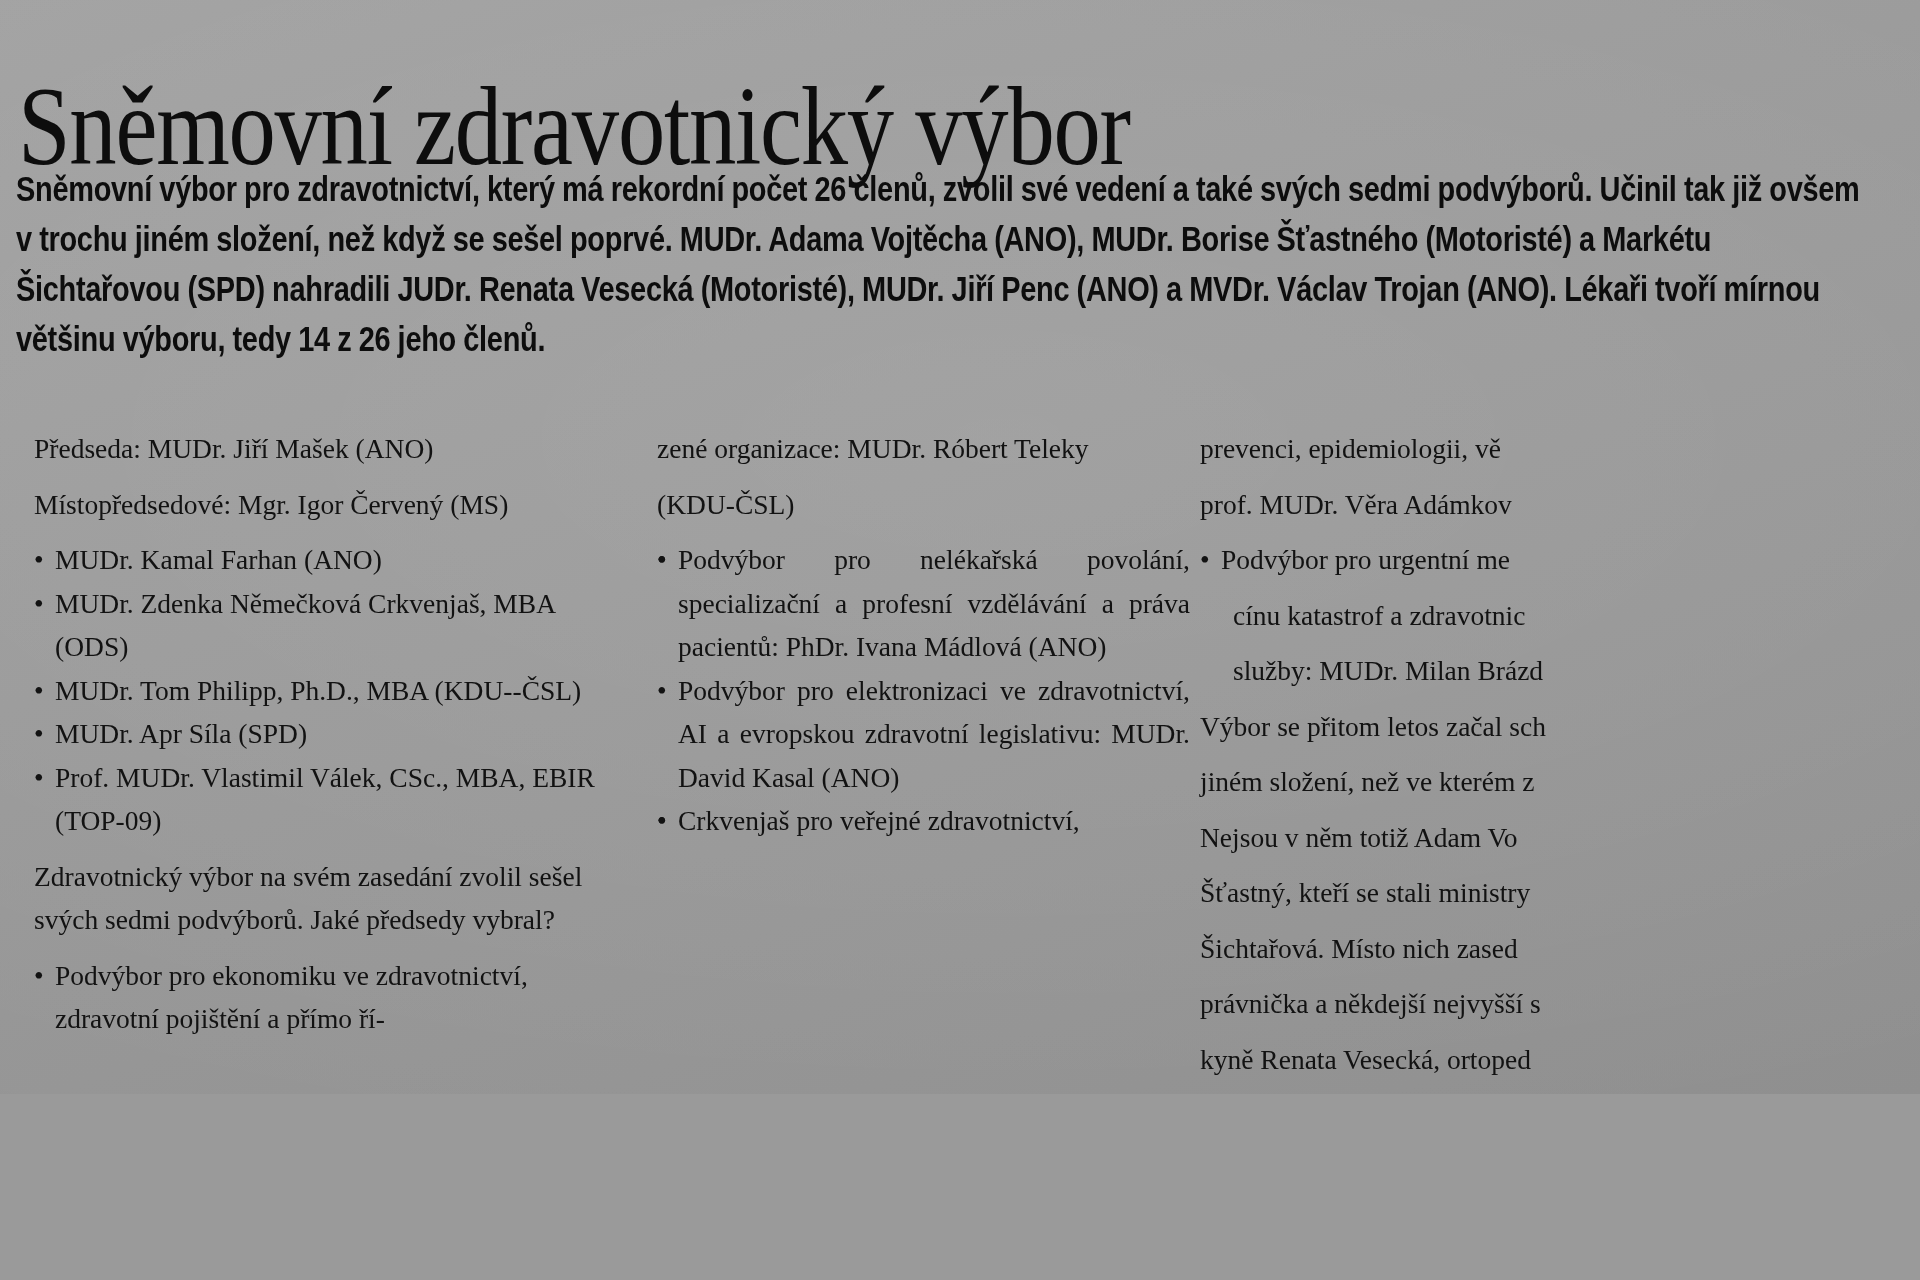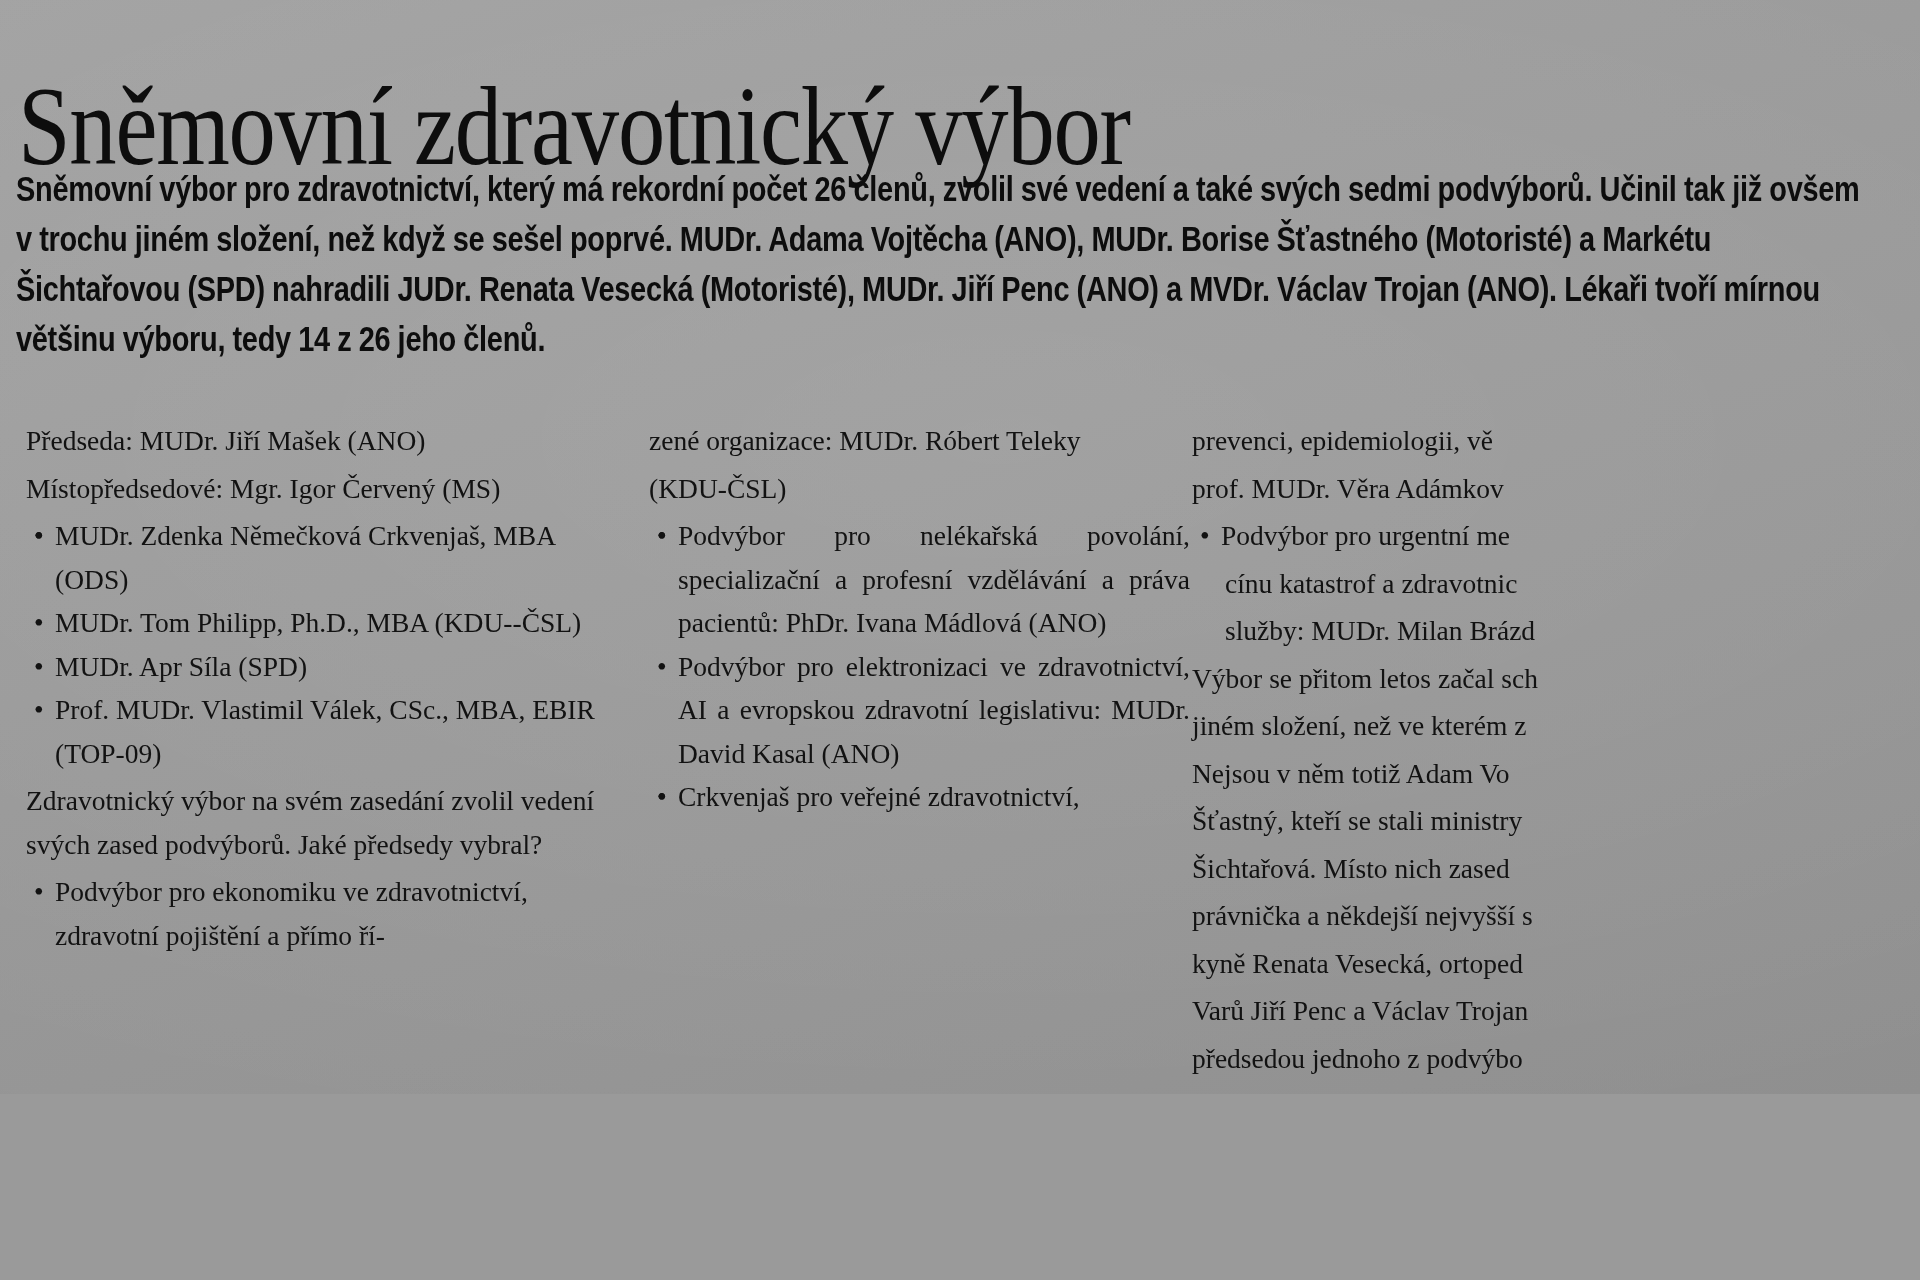--- a/index.html
+++ b/index.html
@@ -79,21 +79,21 @@
     font-size: 27.5px;
     line-height: 43.5px;
     color: #121212;
     overflow: hidden;
   }
   .col-1 { left: 22px;   width: 590px;  height: 880px; }
   .col-2 { left: 645px;  width: 545px;  height: 880px; }
   .col-3 { left: 1188px; width: 760px;  height: 880px; }
 
   .para {
-    margin: 4px;
+    margin: 12px;
     text-indent: 0;
   }
 
   ul.bullets {
     margin: 0;
     padding: 0;
     list-style: none;
   }
   ul.bullets > li {
     position: relative;
@@ -128,40 +128,41 @@
 
     <div class="col col-1">
 
       <p class="para">Předseda: MUDr. Jiří Mašek (ANO)</p>
 
       <p class="para">Místopředsedové: Mgr. Igor Červený (MS)</p>
 
       <ul class="bullets">
         <li>
           <span class="dot">•</span>
+          <span>MUDr. Kamal Farhan (ANO)</span>
         </li>
         <li>
           <span class="dot">•</span>
           <span>MUDr. Zdenka Němečková Crkvenjaš, MBA (ODS)</span>
         </li>
         <li>
           <span class="dot">•</span>
           <span>MUDr. Tom Philipp, Ph.D., MBA (KDU--ČSL)</span>
         </li>
         <li>
           <span class="dot">•</span>
           <span>MUDr. Apr Síla (SPD)</span>
         </li>
         <li>
           <span class="dot">•</span>
           <span>Prof. MUDr. Vlastimil Válek, CSc., MBA, EBIR (TOP-09)</span>
         </li>
       </ul>
 
-      <p class="para">Zdravotnický výbor na svém zasedání zvolil vedení svých zased podvýborů. Jaké předsedy vybral?</p>
+      <p class="para">Zdravotnický výbor na svém zasedání zvolil sešel svých sedmi podvýborů. Jaké předsedy vybral?</p>
 
       <ul class="bullets">
         <li>
           <span class="dot">•</span>
           <span>Podvýbor pro ekonomiku ve zdravotnictví, zdravotní pojištění a přímo ří-</span>
         </li>
       </ul>
 
     </div>
 

